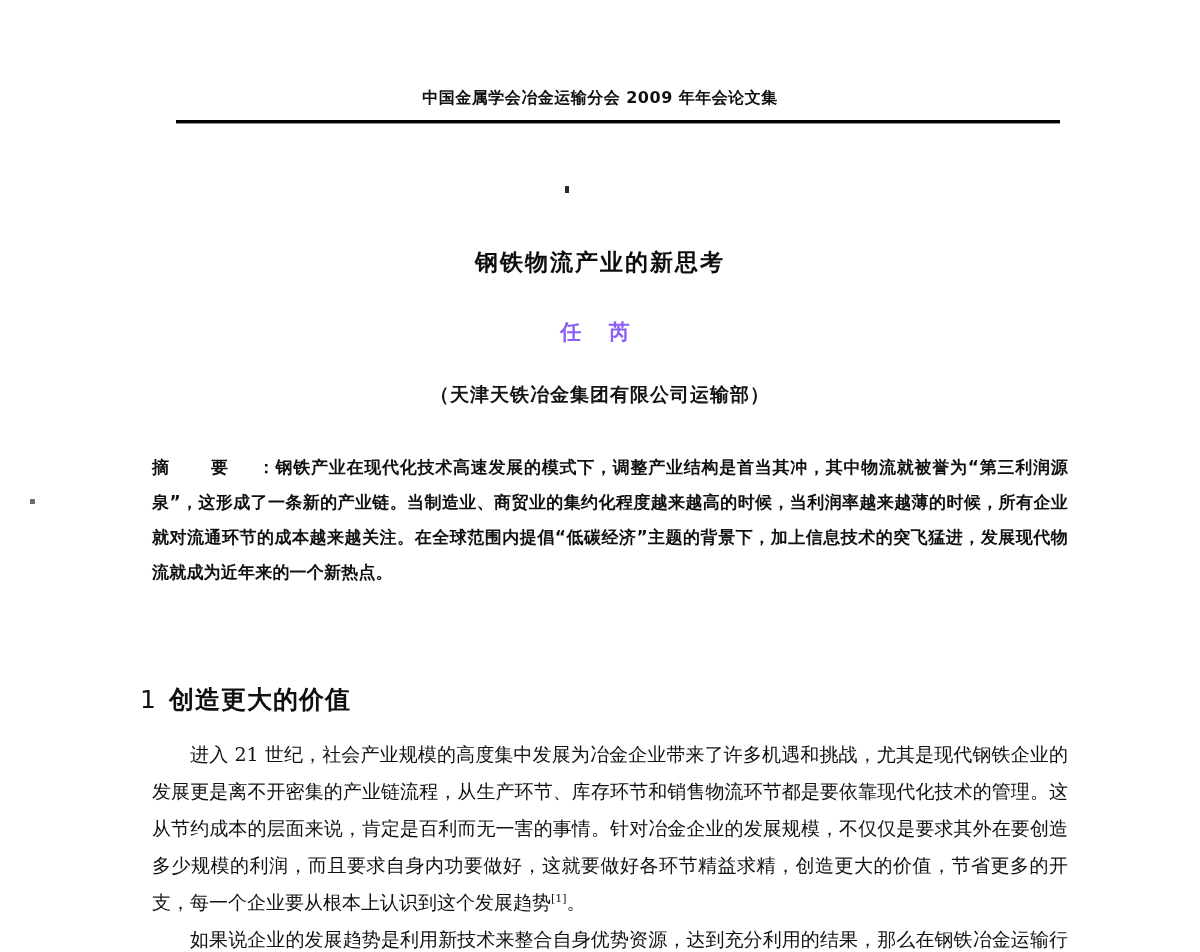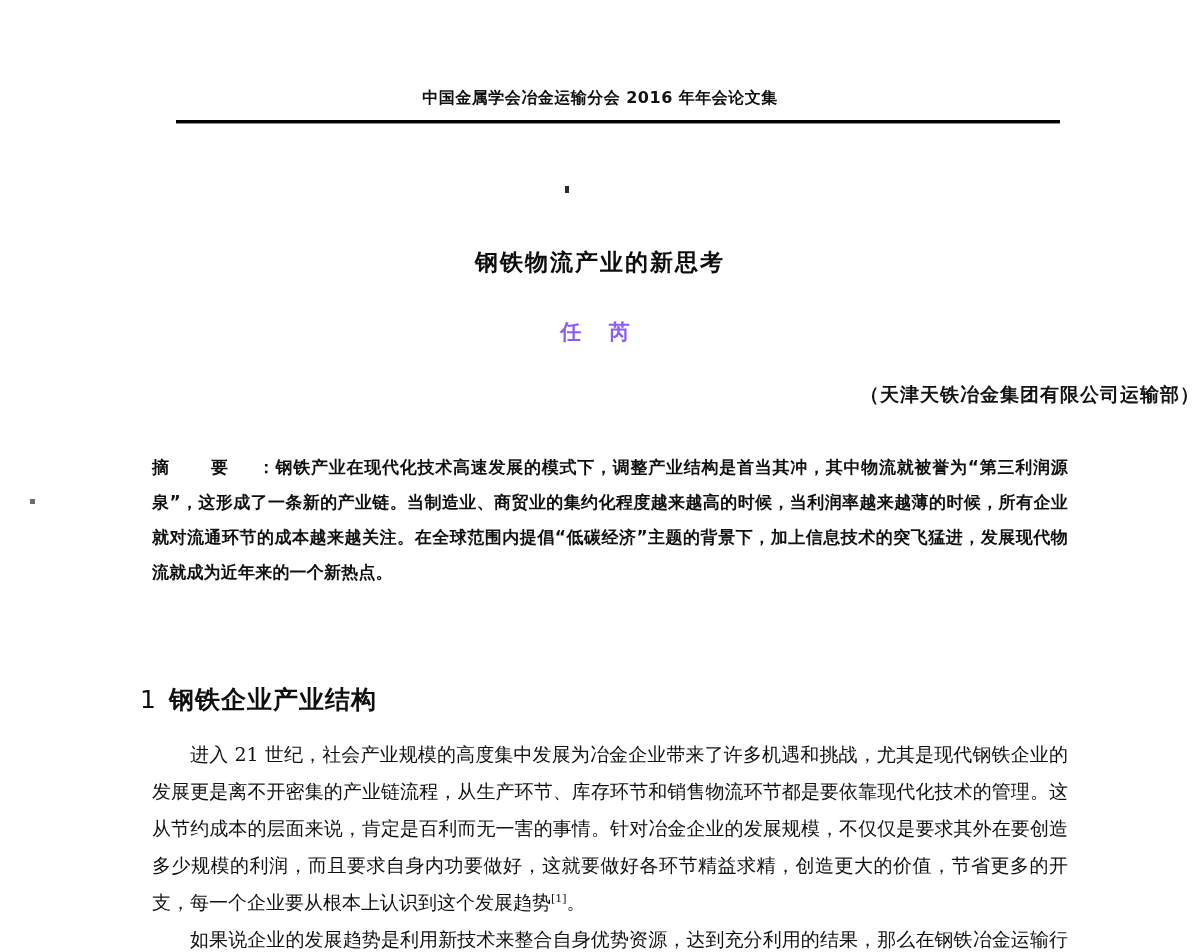--- a/index.html
+++ b/index.html
@@ -74,21 +74,21 @@
     font-size: 21px;
     font-weight: 700;
     letter-spacing: 10px;
     color: #8b5cf6;
   }
   .affiliation {
     position: absolute;
     left: 0;
     top: 382px;
     width: 1200px;
-    text-align: right;
+    text-align: center;
     font-size: 19px;
     font-weight: 600;
     letter-spacing: 1px;
     color: #141414;
   }
 
   
   .abstract {
     position: absolute;
     left: 152px;
@@ -165,40 +165,40 @@
     background: #6d6d6d;
   }
   .speck.a { left: 565px; top: 186px; width: 4px; height: 7px; background: #2b2b2b; }
   .speck.b { left: 30px; top: 499px; width: 5px; height: 5px; }
 </style>
 </head>
 <body>
 
 <div class="page">
 
-  <div class="runninghead">中国金属学会冶金运输分会 2016 年年会论文集</div>
+  <div class="runninghead">中国金属学会冶金运输分会 2009 年年会论文集</div>
 
   <div class="head-rule"></div>
 
   <div class="speck a"></div>
   <div class="speck b"></div>
 
   <h1 class="doc-title">钢铁物流产业的新思考</h1>
 
   <div class="author">任 芮</div>
 
   <div class="affiliation">（天津天铁冶金集团有限公司运输部）</div>
 
   <div class="abstract">
     <span class="lbl">摘　要</span><span>：</span><span>钢铁产业在现代化技术高速发展的模式下，调整产业结构是首当其冲，其中物流就被誉为“第三利润源泉”，这形成了一条新的产业链。当制造业、商贸业的集约化程度越来越高的时候，当利润率越来越薄的时候，所有企业就对流通环节的成本越来越关注。在全球范围内提倡“低碳经济”主题的背景下，加上信息技术的突飞猛进，发展现代物流就成为近年来的一个新热点。</span>
   </div>
 
 
   <h2 class="section-heading">
-    <span class="num">1</span><span>钢铁企业产业结构</span>
+    <span class="num">1</span><span>创造更大的价值</span>
   </h2>
 
   <div class="body-block">
     <p><span>进入 21 世纪，社会产业规模的高度集中发展为冶金企业带来了许多机遇和挑战，尤其是现代钢铁企业的发展更是离不开密集的产业链流程，从生产环节、库存环节和销售物流环节都是要依靠现代化技术的管理。这从节约成本的层面来说，肯定是百利而无一害的事情。针对冶金企业的发展规模，不仅仅是要求其外在要创造多少规模的利润，而且要求自身内功要做好，这就要做好各环节精益求精，创造更大的价值，节省更多的开支，每一个企业要从根本上认识到这个发展趋势</span><sup>[1]</sup><span>。</span></p>
     <p>如果说企业的发展趋势是利用新技术来整合自身优势资源，达到充分利用的结果，那么在钢铁冶金运输行业里，关于物流环节的考虑就是一个重要项目。钢铁行业近年来的物流和供应链管</p>
   </div>
 
 </div>
 
 </body></html>

